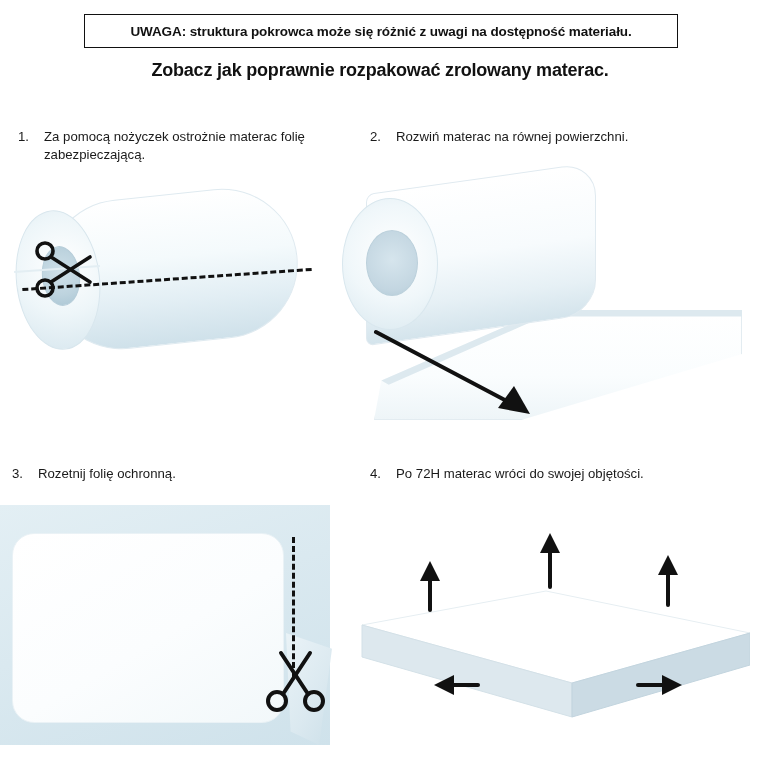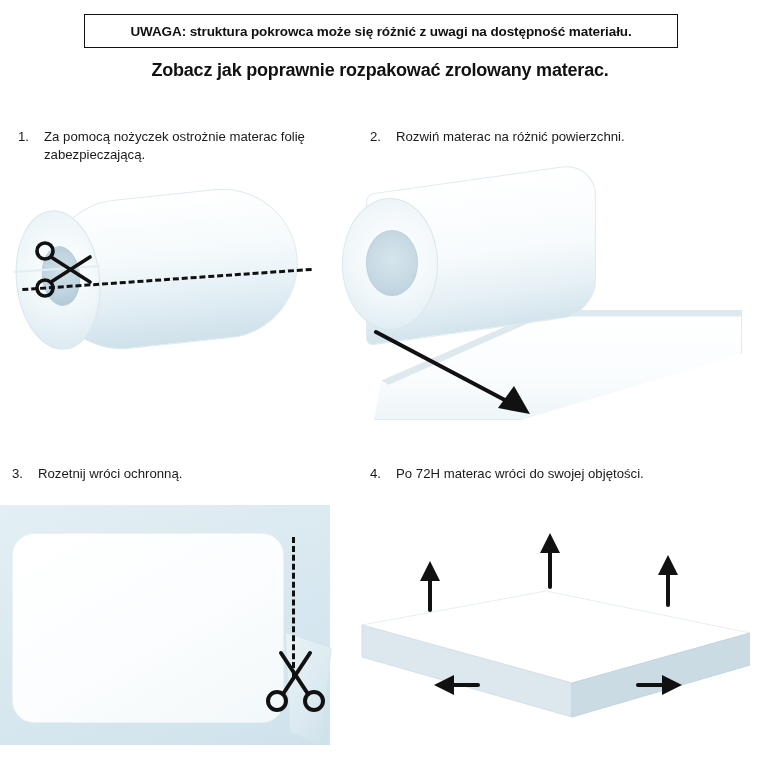--- a/index.html
+++ b/index.html
@@ -241,40 +241,40 @@
         <circle cx="13" cy="13" r="8"></circle>
         <circle cx="13" cy="50" r="8"></circle>
         <line x1="19" y1="19" x2="58" y2="44"></line>
         <line x1="19" y1="44" x2="58" y2="19"></line>
       </g>
     </svg>
   </div>
 
   <div class="caption" id="cap2">
     <span class="num">2.</span>
-    <span class="txt">Rozwiń materac na różnić powierzchni.</span>
+    <span class="txt">Rozwiń materac na równej powierzchni.</span>
   </div>
 
   <div class="fig" id="fig2">
     <div class="sheet"></div>
     <div class="sheet-edge"></div>
     <div class="roll2-body"></div>
     <div class="roll2-cap"></div>
     <div class="roll2-hole"></div>
     <svg class="arrow2" viewBox="0 0 180 100">
       <g stroke="#111111" stroke-width="4" fill="none" stroke-linecap="round">
         <line x1="6" y1="8" x2="146" y2="82"></line>
       </g>
       <polygon points="160,90 128,84 144,62" fill="#111111"></polygon>
     </svg>
   </div>
 
   <div class="caption" id="cap3">
     <span class="num">3.</span>
-    <span class="txt">Rozetnij wróci ochronną.</span>
+    <span class="txt">Rozetnij folię ochronną.</span>
   </div>
 
   <div class="fig" id="fig3">
     <div class="foil"></div>
     <div class="mattress3"></div>
     <div class="foil-flap"></div>
     <div class="cut-dash3"></div>
     <svg class="scissors3" viewBox="0 0 72 72">
       <g stroke="#111111" stroke-width="4" fill="none" stroke-linecap="round">
         <circle cx="15" cy="58" r="9"></circle>

